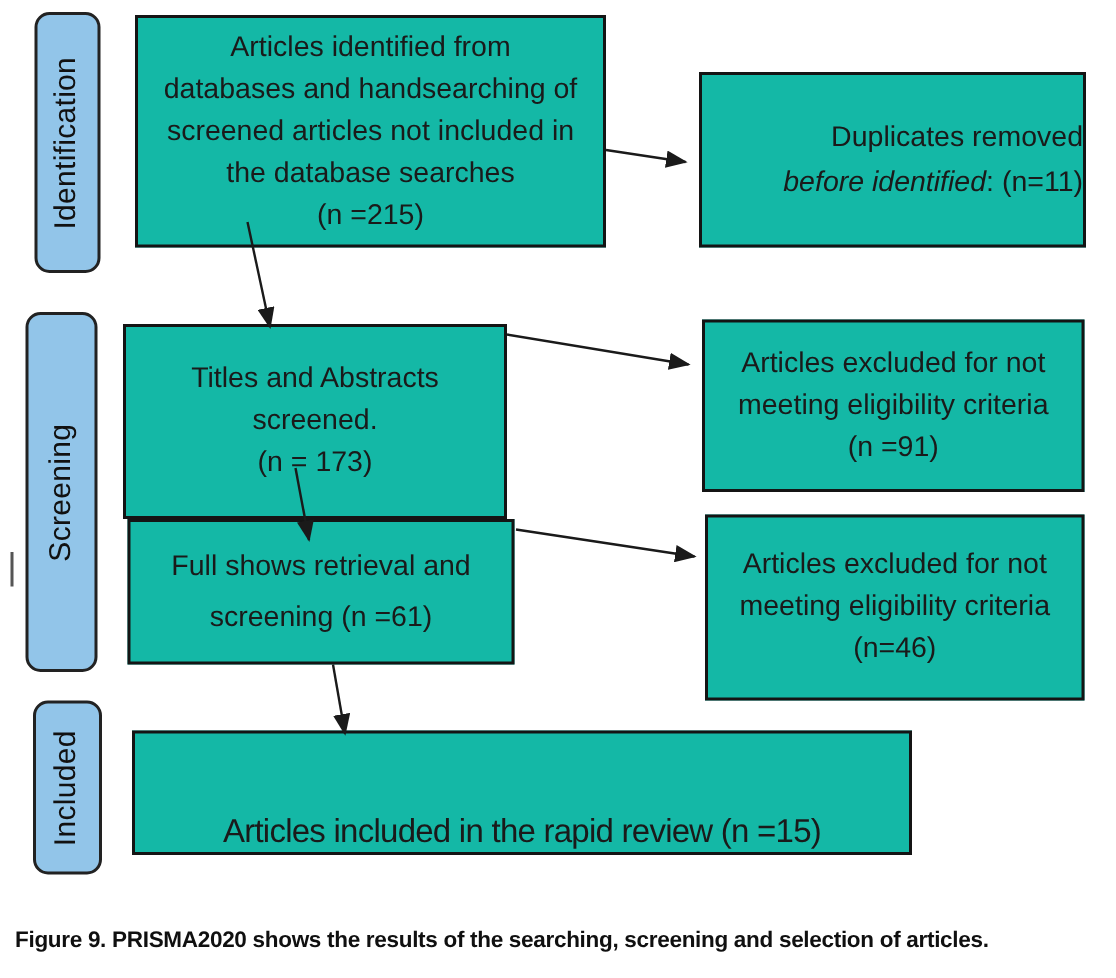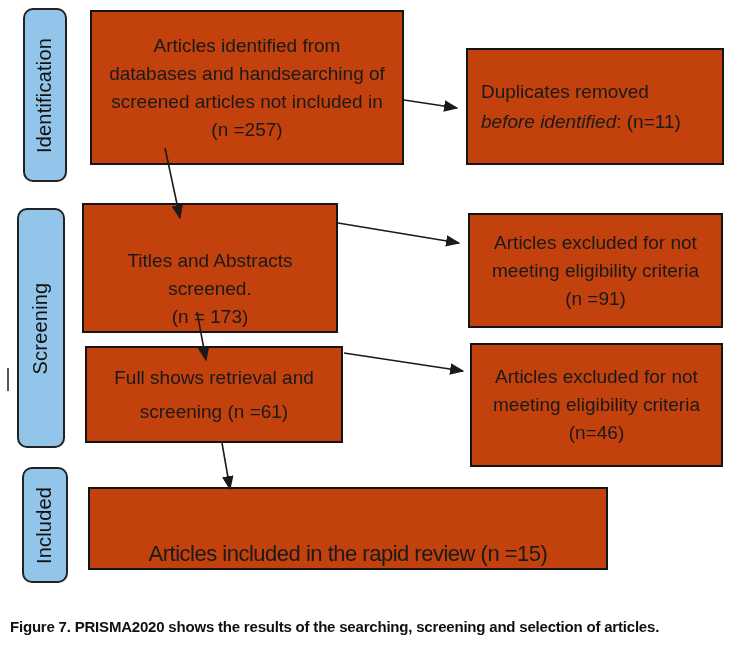--- a/index.html
+++ b/index.html
@@ -16,29 +16,29 @@
   }
   .stage span{
     transform:rotate(-90deg);white-space:nowrap;font-size:20px;color:#111111;letter-spacing:0.2px;
   }
   #stage-identification{left:23px;top:8px;width:44px;height:174px;}
   #stage-screening{left:17px;top:208px;width:48px;height:240px;}
   #stage-included{left:22px;top:467px;width:46px;height:116px;}
 
   
   .fbox{
-    position:absolute;background:#c2410c;border:2px solid #141414;box-sizing:border-box;
+    position:absolute;background:#14b8a6;border:2px solid #141414;box-sizing:border-box;
     display:flex;flex-direction:column;justify-content:center;align-items:center;
     font-size:19px;text-align:center;
   }
   .fbox .ln{line-height:28px;}
   #box-identified{left:90px;top:10px;width:314px;height:155px;border-width:2.5px;}
-  #box-duplicates{left:466px;top:48px;width:258px;height:117px;align-items:flex-start;text-align:left;padding-left:13px;}
+  #box-duplicates{left:466px;top:48px;width:258px;height:117px;align-items:flex-end;text-align:left;padding-left:13px;}
   #box-duplicates .ln{line-height:30px;}
-  #box-titles{left:82px;top:203px;width:256px;height:130px;justify-content:flex-end;}
+  #box-titles{left:82px;top:216px;width:256px;height:130px;}
   #box-excl-91{left:468px;top:213px;width:255px;height:115px;}
   #box-fulltext{left:85px;top:346px;width:258px;height:97px;}
   #box-fulltext .ln{line-height:34px;}
   #box-excl-46{left:470px;top:343px;width:253px;height:124px;}
   #box-included{left:88px;top:487px;width:520px;height:83px;font-size:22px;letter-spacing:-0.5px;justify-content:flex-end;}
 
   .italic{font-style:italic;}
 
   
   #arrows{position:absolute;left:0;top:0;pointer-events:none;}
@@ -64,21 +64,22 @@
     <span>Screening</span>
   </div>
   <div class="stage" id="stage-included" style="background: rgb(146, 197, 233); border-color: rgb(34, 34, 34);">
     <span>Included</span>
   </div>
 
   <div class="fbox" id="box-identified" style="border-color: rgb(20, 20, 20);">
     <div class="ln">Articles identified from</div>
     <div class="ln">databases and handsearching of</div>
     <div class="ln">screened articles not included in</div>
-    <div class="ln">(n =257)</div>
+    <div class="ln">the database searches</div>
+    <div class="ln">(n =215)</div>
   </div>
 
   <div class="fbox" id="box-duplicates" style="border-color: rgb(20, 20, 20);">
     <div class="ln">Duplicates removed</div>
     <div class="ln"><span class="italic">before identified</span><span>: (n=11)</span></div>
   </div>
 
   <div class="fbox" id="box-titles" style="border-color: rgb(20, 20, 20);">
     <div class="ln">Titles and Abstracts</div>
     <div class="ln">screened.</div>
@@ -115,15 +116,15 @@
       </marker>
     </defs>
     <line x1="165" y1="148" x2="180" y2="218" stroke="#1a1a1a" stroke-width="1.6" marker-end="url(#arrowhead)"></line>
     <line x1="404" y1="100" x2="457" y2="108" stroke="#1a1a1a" stroke-width="1.6" marker-end="url(#arrowhead)"></line>
     <line x1="338" y1="223" x2="459" y2="243" stroke="#1a1a1a" stroke-width="1.6" marker-end="url(#arrowhead)"></line>
     <line x1="197" y1="312" x2="206" y2="360" stroke="#1a1a1a" stroke-width="1.6" marker-end="url(#arrowhead)"></line>
     <line x1="344" y1="353" x2="463" y2="371" stroke="#1a1a1a" stroke-width="1.6" marker-end="url(#arrowhead)"></line>
     <line x1="222" y1="443" x2="230" y2="489" stroke="#1a1a1a" stroke-width="1.6" marker-end="url(#arrowhead)"></line>
   </svg>
 
-  <div id="caption">Figure 7. PRISMA2020 shows the results of the searching, screening and selection of articles.</div>
+  <div id="caption">Figure 9. PRISMA2020 shows the results of the searching, screening and selection of articles.</div>
 
 </div>
 
 </body></html>

